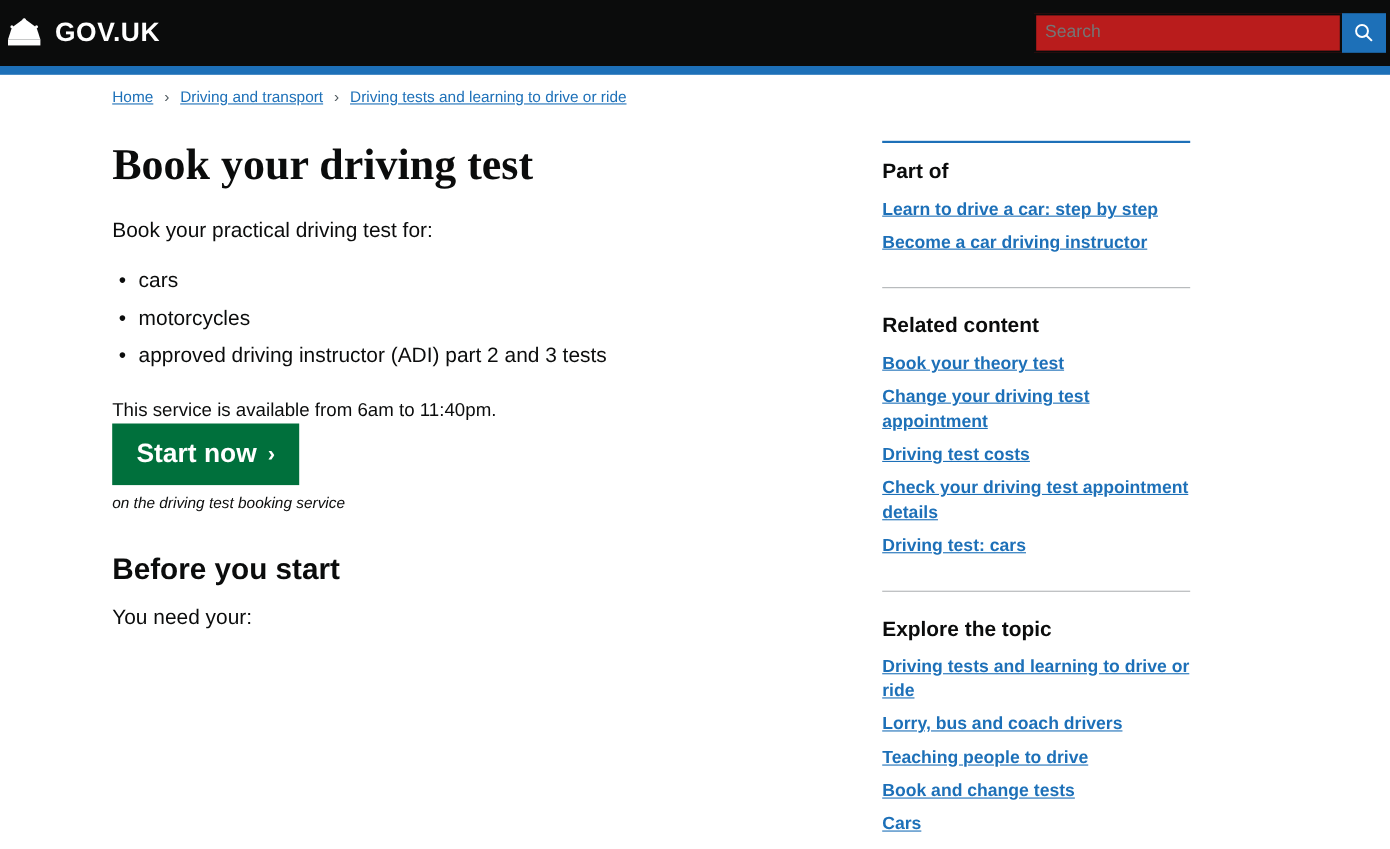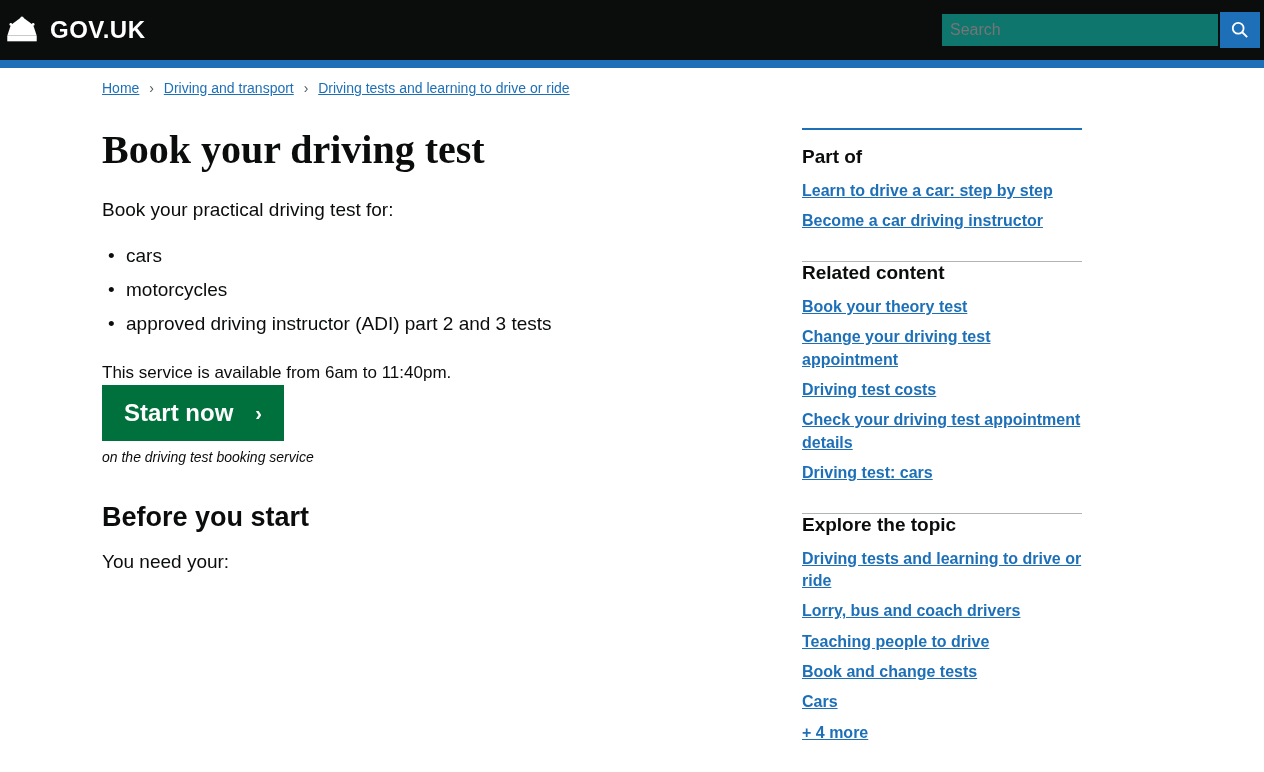--- a/index.html
+++ b/index.html
@@ -34,21 +34,21 @@
       display: flex;
       align-items: center;
     }
     .search-input {
       width: 280px;
       height: 36px;
       padding: 4px 8px;
       font-size: 16px;
       border: 2px solid #0b0c0c;
       outline: none;
-      background: #0f766e;
+      background: #b91c1c;
     }
     .search-button {
       width: 40px;
       height: 36px;
       background: #1d70b8;
       border: none;
       cursor: pointer;
       display: flex;
       align-items: center;
       justify-content: center;
@@ -138,21 +138,21 @@
       margin-bottom: 28px;
       font-size: 19px;
       line-height: 1.5;
     }
     .welsh-notice a { color: #1d70b8; text-decoration: underline; }
 
     
     .start-button {
       display: inline-flex;
       align-items: center;
-      gap: 22px;
+      gap: 10px;
       background: #00703c;
       color: #fff;
       font-size: 24px;
       font-weight: bold;
       padding: 14px 22px;
       text-decoration: none;
       cursor: pointer;
       border: none;
       margin-bottom: 8px;
     }
@@ -194,21 +194,21 @@
       display: block;
       color: #1d70b8;
       text-decoration: underline;
       font-size: 16px;
       margin-bottom: 8px;
       font-weight: bold;
       line-height: 1.4;
     }
     .sidebar-section-plain {
       border-top: 1px solid #b1b4b6;
-      padding-top: 0;
+      padding-top: 24px;
       margin-bottom: 28px;
     }
   </style>
 </head>
 <body>
 
 <header class="header">
   <a class="gov-logo" href="#">
 
     <svg class="crown-icon" viewBox="0 0 132 97" fill="white" xmlns="http://www.w3.org/2000/svg">

